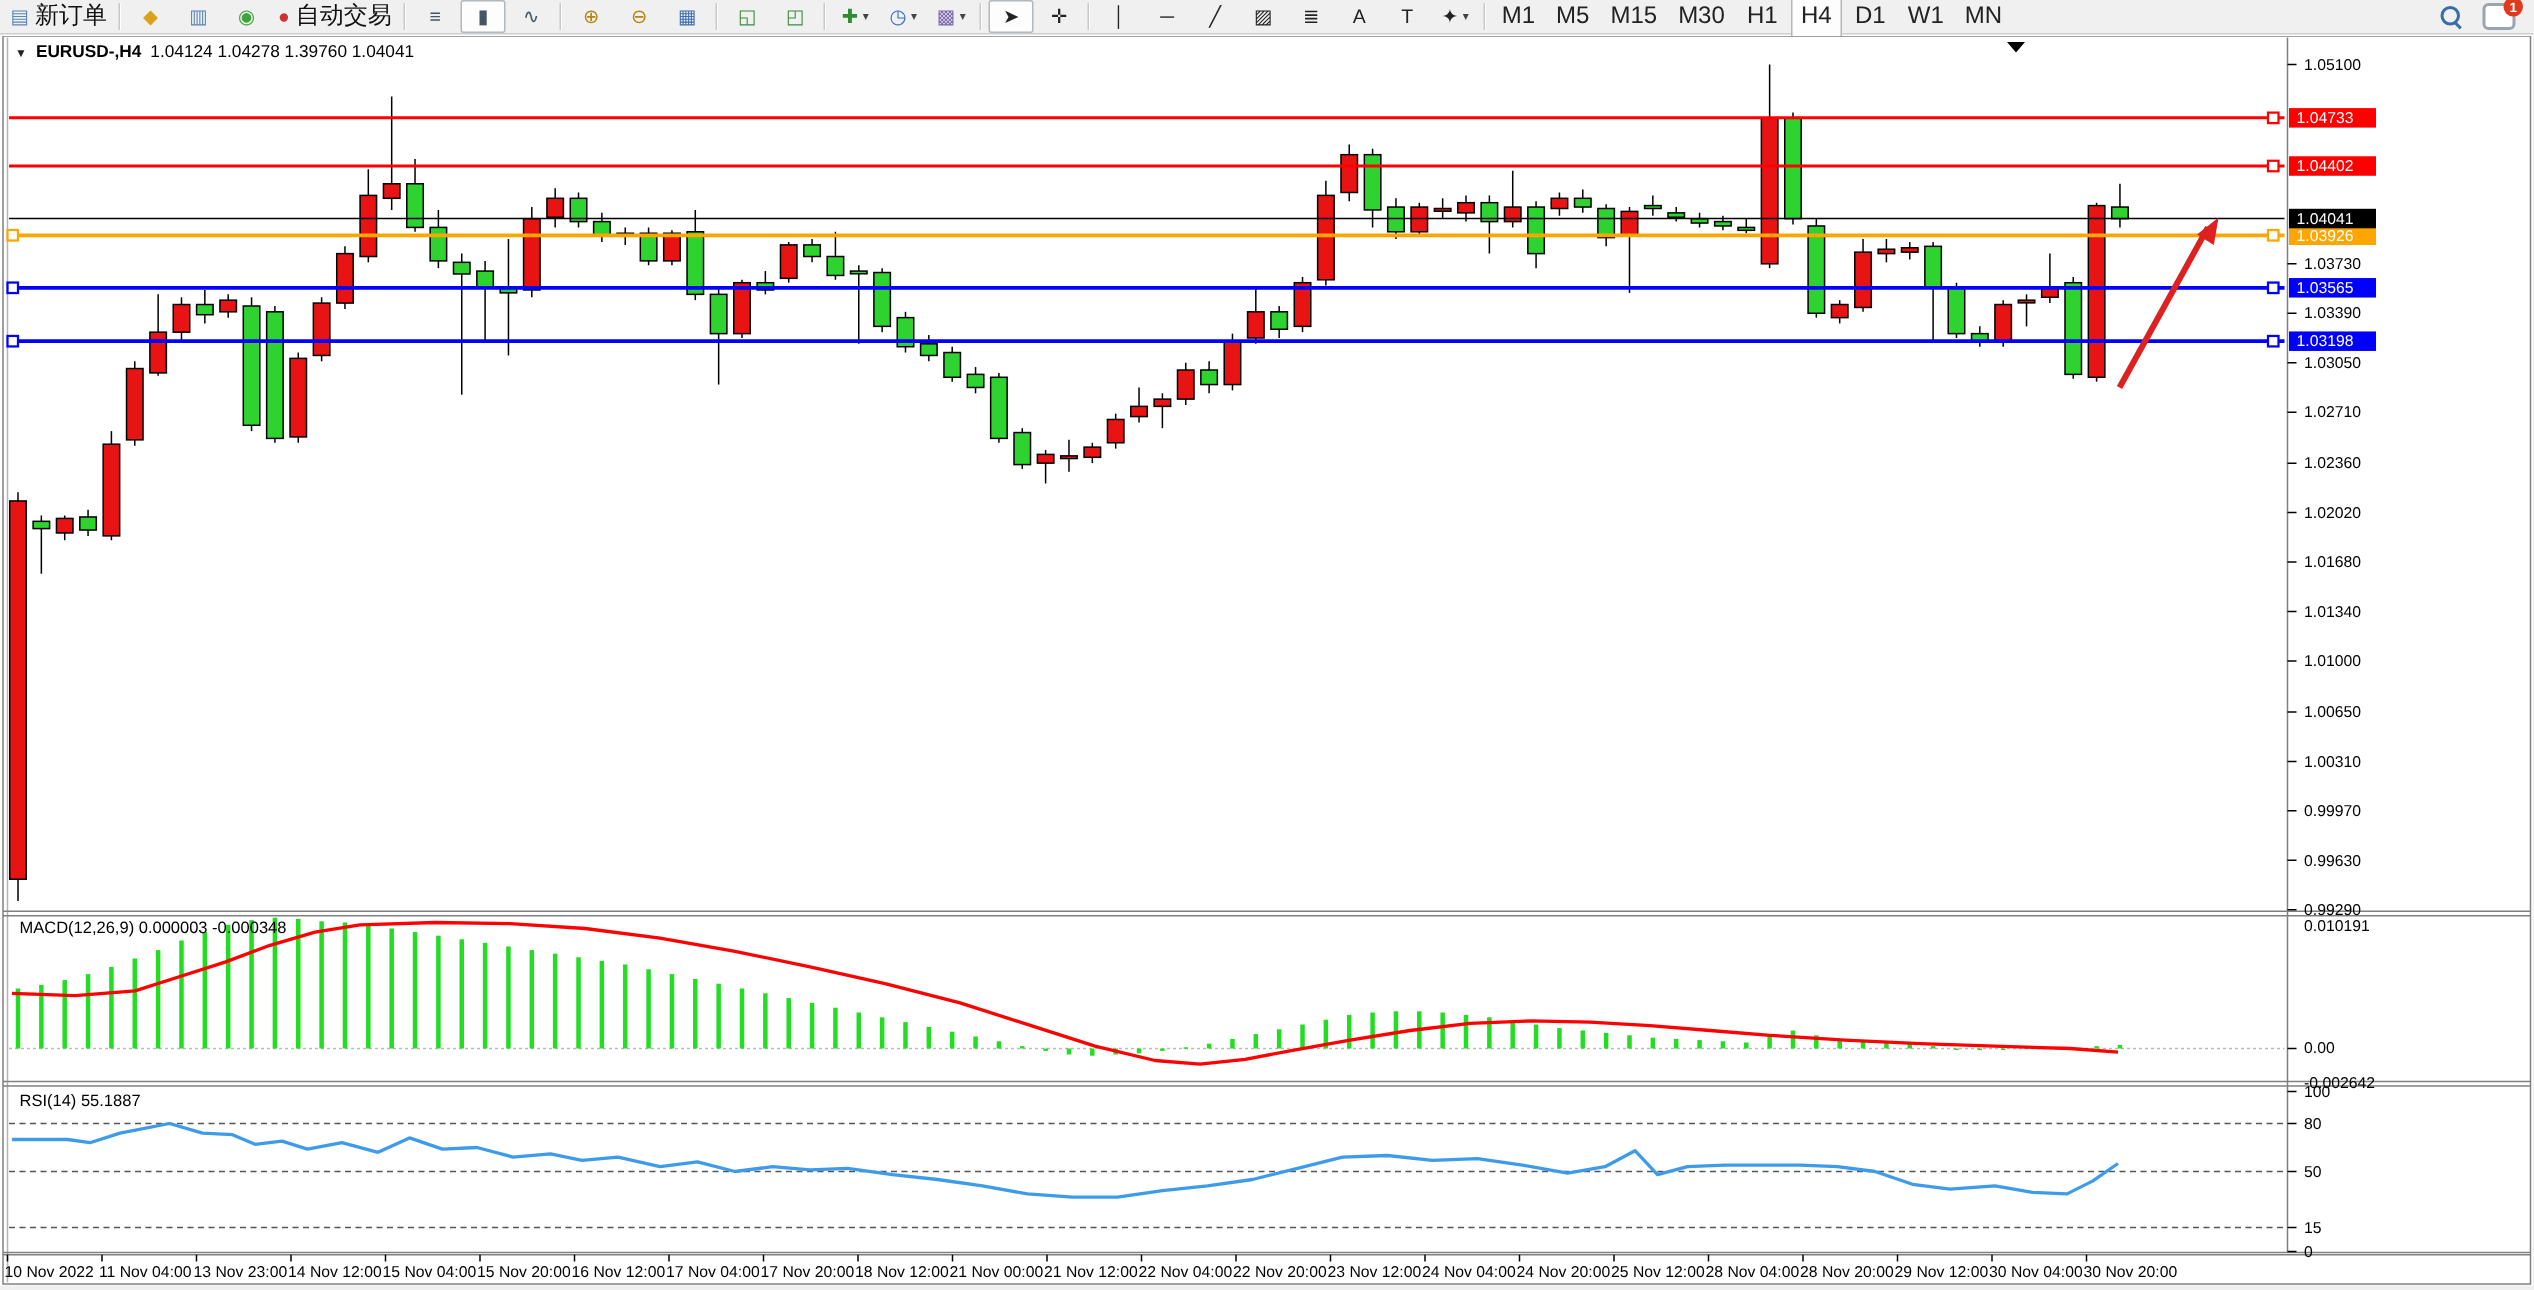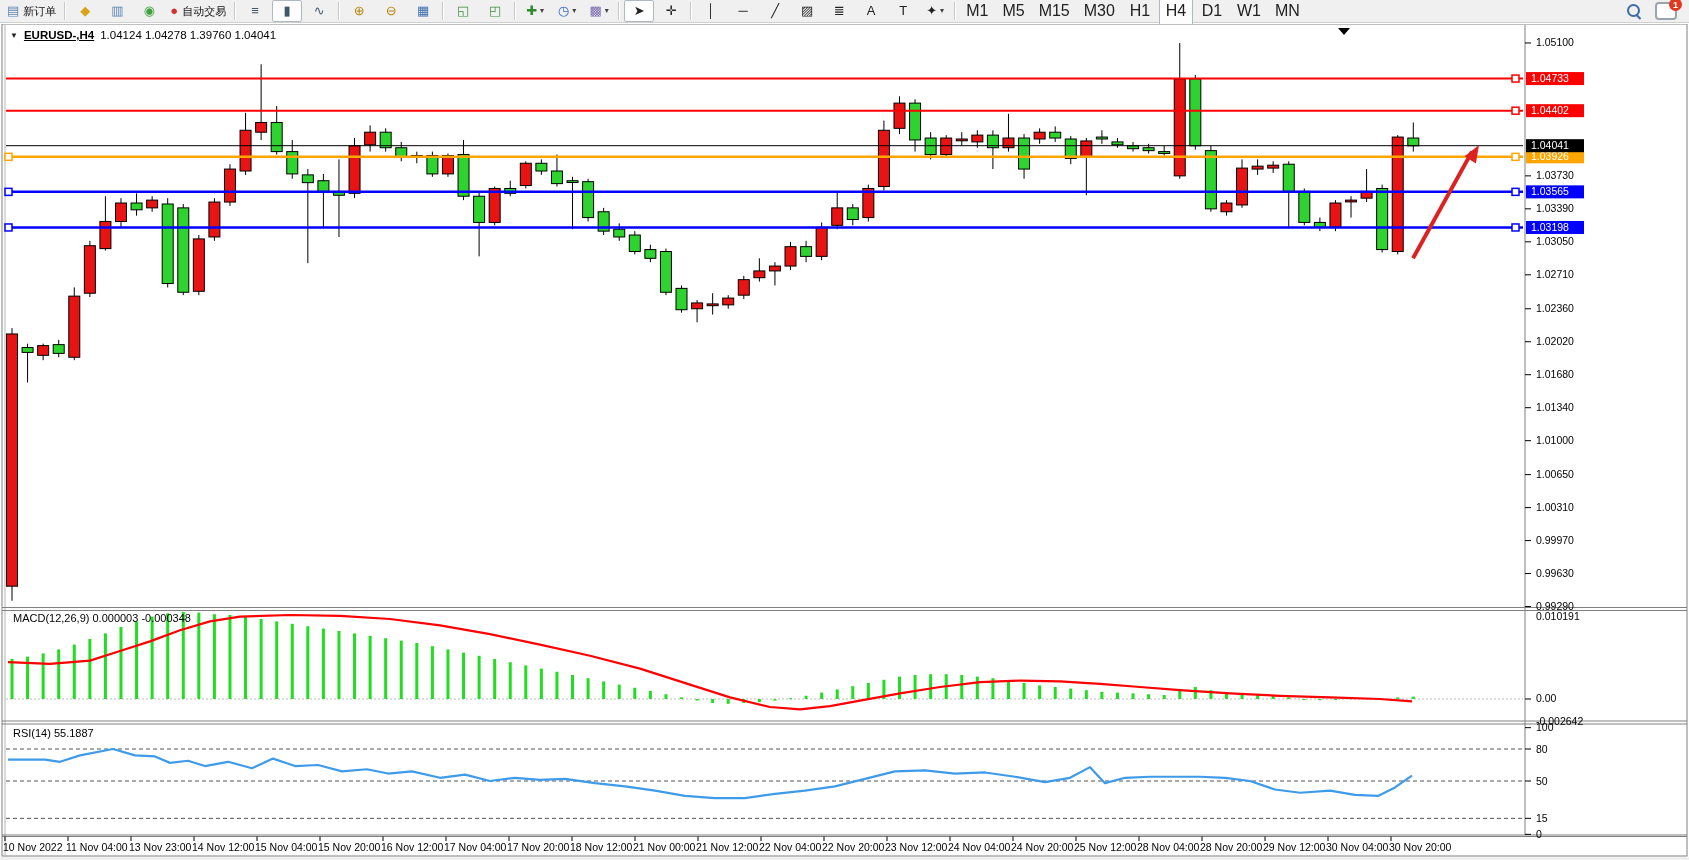--- a/index.html
+++ b/index.html
@@ -4,35 +4,35 @@
 <style>
   html,body{margin:0;padding:0;background:#e8e8e8;font-family:"Liberation Sans",sans-serif;}
   .app{position:relative;width:1689px;height:860px;background:#fff;overflow:hidden;}
   .toolbar{position:absolute;left:0;top:0;width:1689px;height:23px;background:#f0f0f0;
     border-bottom:1px solid #d0d0d0;display:flex;align-items:center;padding:0 2px;box-sizing:border-box;}
   .tb-btn{height:20px;min-width:22px;display:flex;align-items:center;justify-content:center;
     padding:0 3px;margin:0 1px;border:1px solid transparent;border-radius:2px;cursor:default;
     font-size:13px;line-height:20px;white-space:nowrap;}
   .tb-btn.active{background:#fdfdfd;border-color:#b0b8c0;}
   .tb-btn .glyph{font-size:13px;}
-  .tb-btn .lbl{font-size:11px;color:#111;margin-left:4px;}
+  .tb-btn .lbl{font-size:16px;color:#111;margin-left:4px;}
   .tb-btn .caret{font-size:8px;color:#444;margin-left:3px;}
   .tb-sep{width:1px;height:18px;background:#c8c8c8;border-right:1px solid #fff;margin:0 3px;}
   .tb-tf{font-size:16px;color:#222;padding:16px 5px;}
   .tb-right{margin-left:auto;display:flex;align-items:center;}
   .mag{position:relative;width:16px;height:16px;}
   .mag .ring{position:absolute;left:1px;top:1px;width:9px;height:9px;border:2px solid #3c6ca8;border-radius:50%;}
   .mag .tail{position:absolute;left:11px;top:11px;width:6px;height:2px;background:#3c6ca8;transform:rotate(45deg);transform-origin:0 0;}
   .chat{position:relative;width:18px;height:14px;border:2px solid #9aa4ae;border-radius:4px;background:#fff;}
   .chat .badge{position:absolute;right:-7px;top:-6px;width:13px;height:13px;border-radius:50%;
     background:#e03a1e;color:#fff;font-size:9px;font-weight:bold;display:flex;align-items:center;justify-content:center;}
   .chartwrap{position:absolute;left:0;top:24px;}
   .chart-title{position:absolute;left:10px;top:5px;font-size:11.5px;color:#000;display:flex;align-items:center;gap:6px;}
   .chart-title .tri{font-size:8px;color:#222;}
-  .chart-title .sym{font-weight:bold;text-decoration:underline;}
+  .chart-title .sym{font-weight:bold;}
   svg text{font-family:"Liberation Sans",sans-serif;}
 </style>
 </head>
 <body>
 <div class="app">
 
   <div class="toolbar" id="toolbar">
     <div class="tb-btn">
         <span class="glyph" style="color: rgb(91, 135, 181);">▤</span>
         <span class="lbl">新订单</span>

